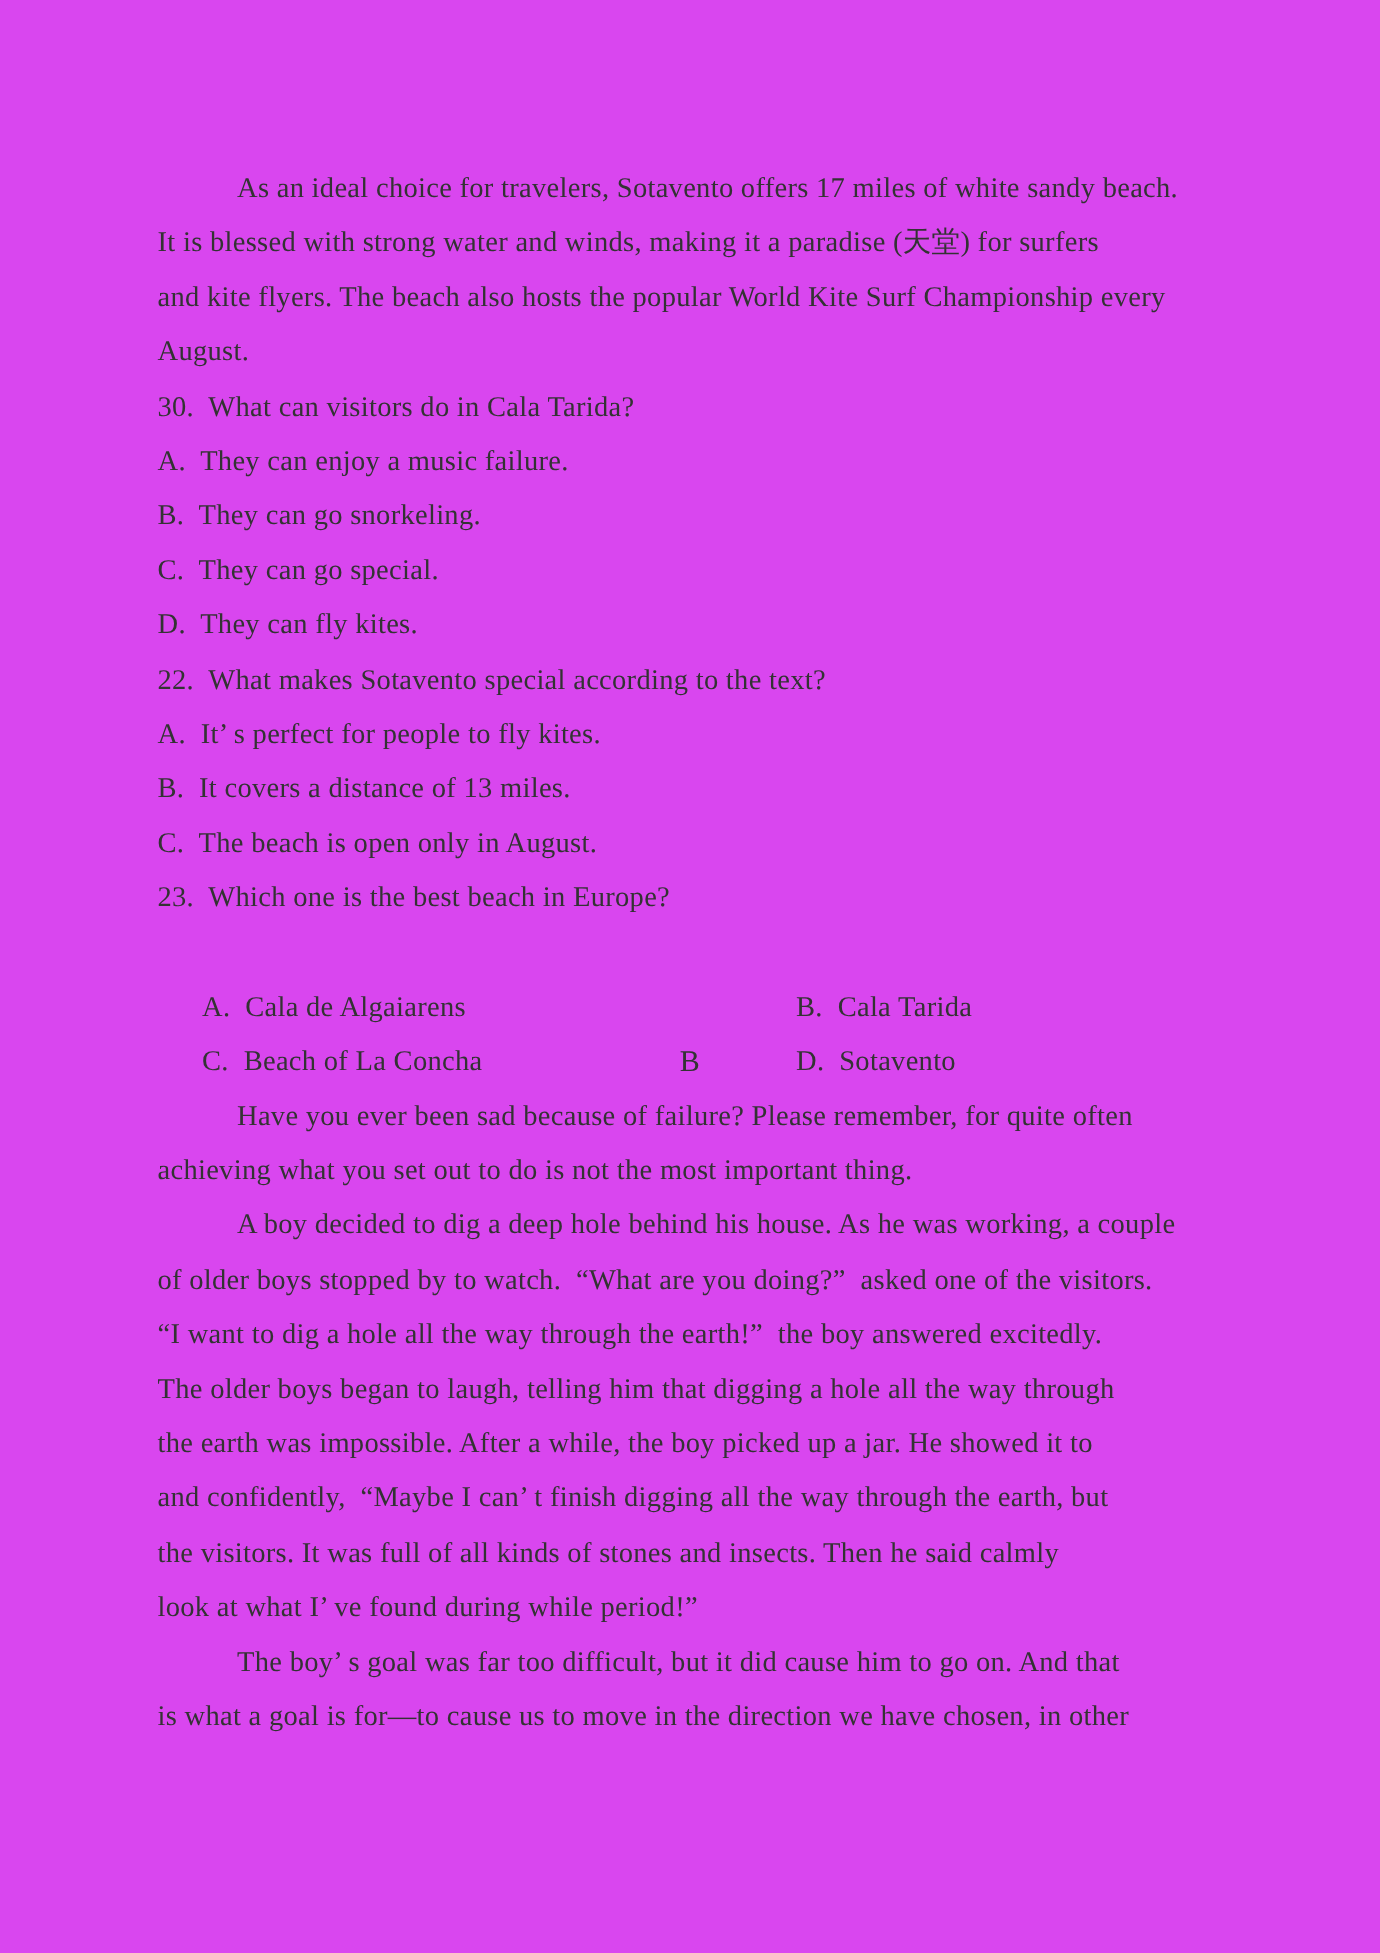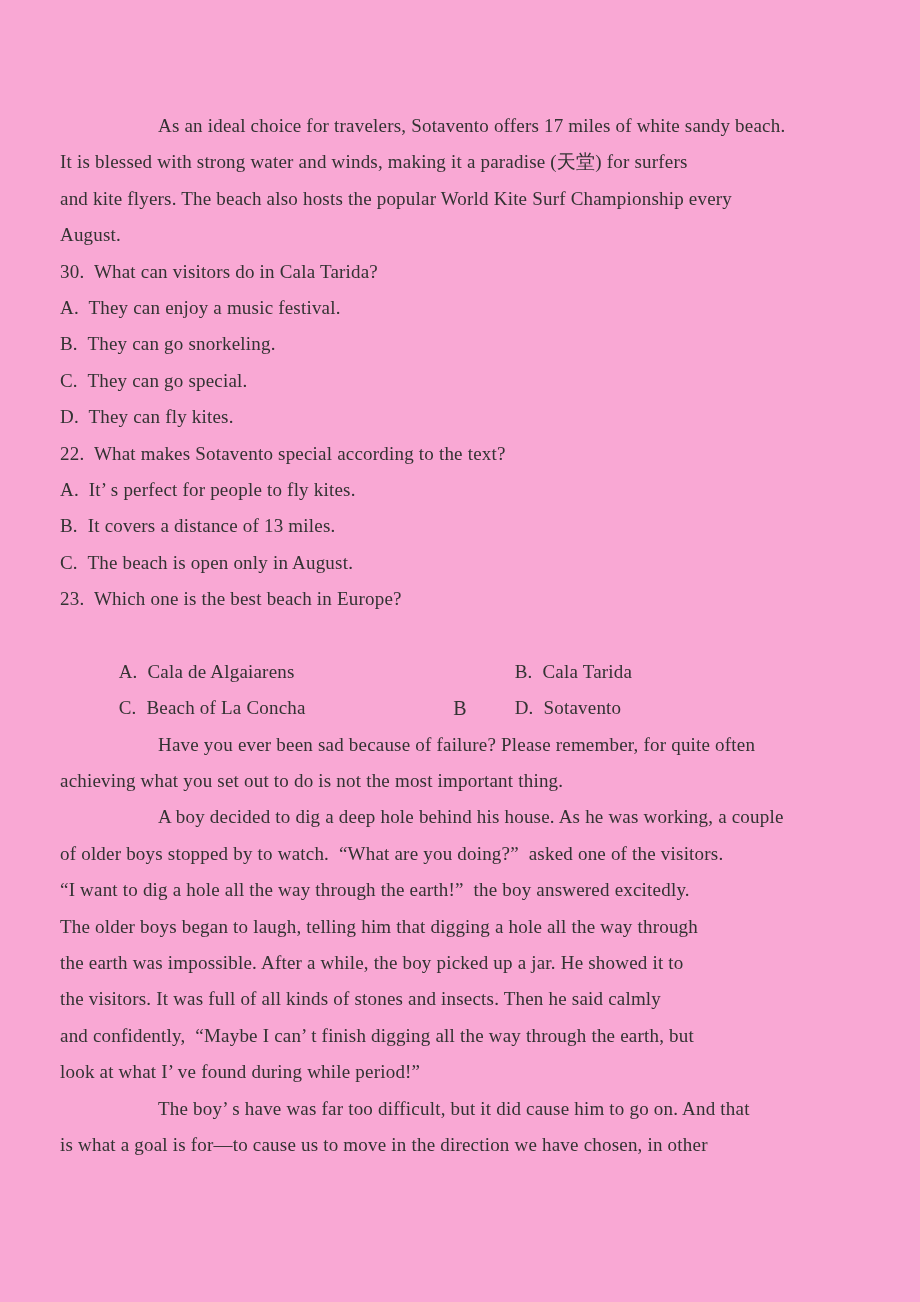--- a/index.html
+++ b/index.html
@@ -1,61 +1,60 @@
 <!DOCTYPE html>
 <html><head>
 <meta charset="utf-8">
 <style>
   * { margin: 0; padding: 0; box-sizing: border-box; }
   html, body { background: #ffffff; }
   .page {
     position: relative;
     width: 920px;
     height: 1302px;
-    background: #f9a8d4;
+    background: #d946ef;
     overflow: hidden;
     font-family: "Liberation Serif", "DejaVu Serif", serif;
     font-size: 19px;
     letter-spacing: 0.2px;
     color: #333333;
     padding-top: 108px;
   }
   .line {
     height: 36.4px;
     line-height: 36.4px;
-    padding-left: 60px;
+    padding-left: 105px;
     white-space: pre;
   }
   .line.indent { padding-left: 158px; }
   .line.heading {
     padding-left: 0;
     text-align: center;
     font-size: 20px;
   }
   .cols .col-a {
     display: inline-block;
     width: 396px;
-    margin-left: 29px;
   }
 </style>
 </head>
 <body>
 
 <div class="page">
 
   <div>
     <div class="line indent">As an ideal choice for travelers, Sotavento offers 17 miles of white sandy beach.</div>
     <div class="line">It is blessed with strong water and winds, making it a paradise (天堂) for surfers</div>
     <div class="line">and kite flyers. The beach also hosts the popular World Kite Surf Championship every</div>
     <div class="line">August.</div>
   </div>
 
   <div>
     <div class="line">30.  What can visitors do in Cala Tarida?</div>
-    <div class="line">A.  They can enjoy a music festival.</div>
+    <div class="line">A.  They can enjoy a music failure.</div>
     <div class="line">B.  They can go snorkeling.</div>
     <div class="line">C.  They can go special.</div>
     <div class="line">D.  They can fly kites.</div>
   </div>
 
   <div>
     <div class="line">22.  What makes Sotavento special according to the text?</div>
     <div class="line">A.  It’ s perfect for people to fly kites.</div>
     <div class="line">B.  It covers a distance of 13 miles.</div>
     <div class="line">C.  The beach is open only in August.</div>
@@ -74,20 +73,20 @@
   <div class="line heading">B</div>
 
   <div>
     <div class="line indent">Have you ever been sad because of failure? Please remember, for quite often</div>
     <div class="line">achieving what you set out to do is not the most important thing.</div>
     <div class="line indent">A boy decided to dig a deep hole behind his house. As he was working, a couple</div>
     <div class="line">of older boys stopped by to watch.  “What are you doing?”  asked one of the visitors.</div>
     <div class="line">“I want to dig a hole all the way through the earth!”  the boy answered excitedly.</div>
     <div class="line">The older boys began to laugh, telling him that digging a hole all the way through</div>
     <div class="line">the earth was impossible. After a while, the boy picked up a jar. He showed it to</div>
+    <div class="line">and confidently,  “Maybe I can’ t finish digging all the way through the earth, but</div>
     <div class="line">the visitors. It was full of all kinds of stones and insects. Then he said calmly</div>
-    <div class="line">and confidently,  “Maybe I can’ t finish digging all the way through the earth, but</div>
     <div class="line">look at what I’ ve found during while period!”</div>
-    <div class="line indent">The boy’ s have was far too difficult, but it did cause him to go on. And that</div>
+    <div class="line indent">The boy’ s goal was far too difficult, but it did cause him to go on. And that</div>
     <div class="line">is what a goal is for—to cause us to move in the direction we have chosen, in other</div>
   </div>
 
 </div>
 
 </body></html>

